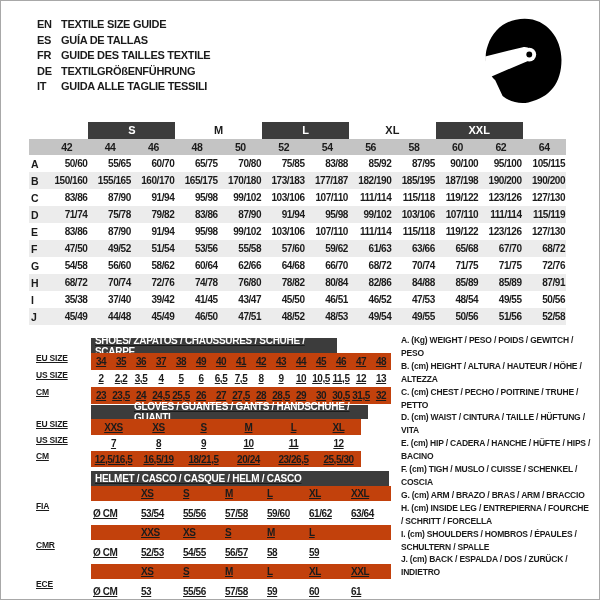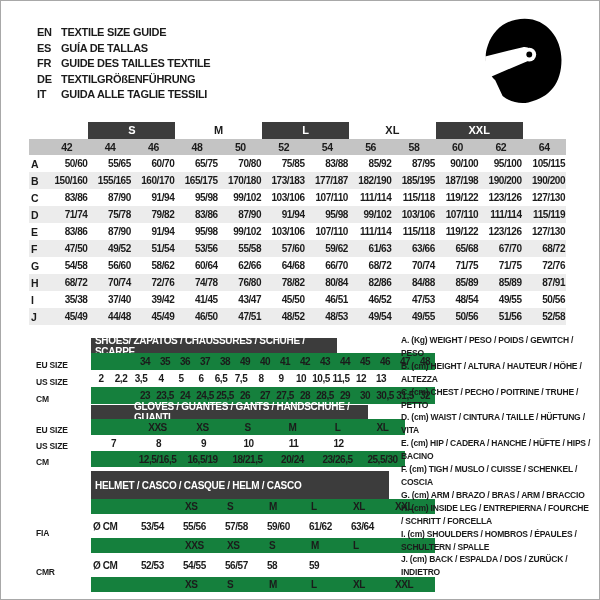--- a/index.html
+++ b/index.html
@@ -1,20 +1,20 @@
 <!DOCTYPE html>
 <html><head>
 <meta charset="utf-8">
 <style>
   html,body{margin:0;padding:0;background:#fff;}
   .page{position:relative;width:598px;height:598px;border:1px solid #a8a8a8;background:#fff;
         font-family:"Liberation Sans",sans-serif;color:#1b1b1b;overflow:hidden;}
 
   
-  .lang-header{position:absolute;left:36px;top:24px;}
+  .lang-header{position:absolute;left:36px;top:16px;}
   .lang-row{display:flex;font-size:11px;font-weight:700;line-height:15.5px;letter-spacing:-0.3px;}
   .lang-code{width:24px;flex:0 0 24px;}
   .lang-title{white-space:nowrap;}
 
   
   .helmet-icon{position:absolute;right:32px;top:12px;width:92px;height:96px;}
 
   
   .main-table{position:absolute;left:28px;top:121px;width:537px;}
   .mt-row{display:grid;grid-template-columns:16px repeat(12,1fr);align-items:center;}
@@ -25,35 +25,35 @@
   .mt-group .spacer1{grid-column:span 1;}
   .mt-sizes{height:16px;background:#c4c4c4;}
   .mt-sizes .c{text-align:center;font-size:10.5px;font-weight:700;letter-spacing:-0.4px;}
   .mt-data{height:17px;}
   .mt-data.alt{background:#ececec;}
   .mt-data .rl{font-size:10.5px;font-weight:700;padding-left:2px;}
   .mt-data .c{text-align:right;font-size:10px;font-weight:700;letter-spacing:-0.45px;padding-right:1px;white-space:nowrap;}
 
   
   .block{position:absolute;left:35px;}
-  .trow{display:flex;align-items:flex-end;}
+  .trow{display:flex;align-items:flex-start;text-decoration:underline;}
   .gut{flex:0 0 55px;font-size:8.5px;font-weight:700;letter-spacing:-0.2px;}
   .bar{background:#3c3c3c;color:#fff;font-size:10px;font-weight:700;letter-spacing:-0.3px;
        padding-left:4px;display:flex;align-items:center;}
   .cells{display:grid;align-items:center;}
   .cells .c{font-size:10px;font-weight:700;letter-spacing:-0.45px;text-align:center;white-space:nowrap;}
-  .gray{background:#15803d;padding-left:44px;}
+  .gray{background:#c2410c;}
 
   .shoes .bar{width:242px;height:15px;}
   .shoes .cells{grid-template-columns:repeat(15,20px);width:300px;height:17px;}
 
   .gloves .bar{width:234px;height:14px;padding-left:43px;}
   .gloves .cells{grid-template-columns:repeat(6,45px);width:270px;height:16px;}
 
-  .helmet .bar{width:294px;height:28px;}
+  .helmet .bar{width:294px;height:15px;}
   .helmet .cells{grid-template-columns:48px repeat(6,42px);width:300px;}
   .helmet .cells.szrow{height:15px;}
   .helmet .cells.valrow{height:24px;}
   .helmet .cells .c{text-align:left;padding-left:2px;}
 
   
   .legend{position:absolute;left:400px;top:333px;width:192px;}
   .legend-item{font-size:8.5px;font-weight:700;letter-spacing:-0.2px;line-height:12.9px;}
 </style>
 </head>

